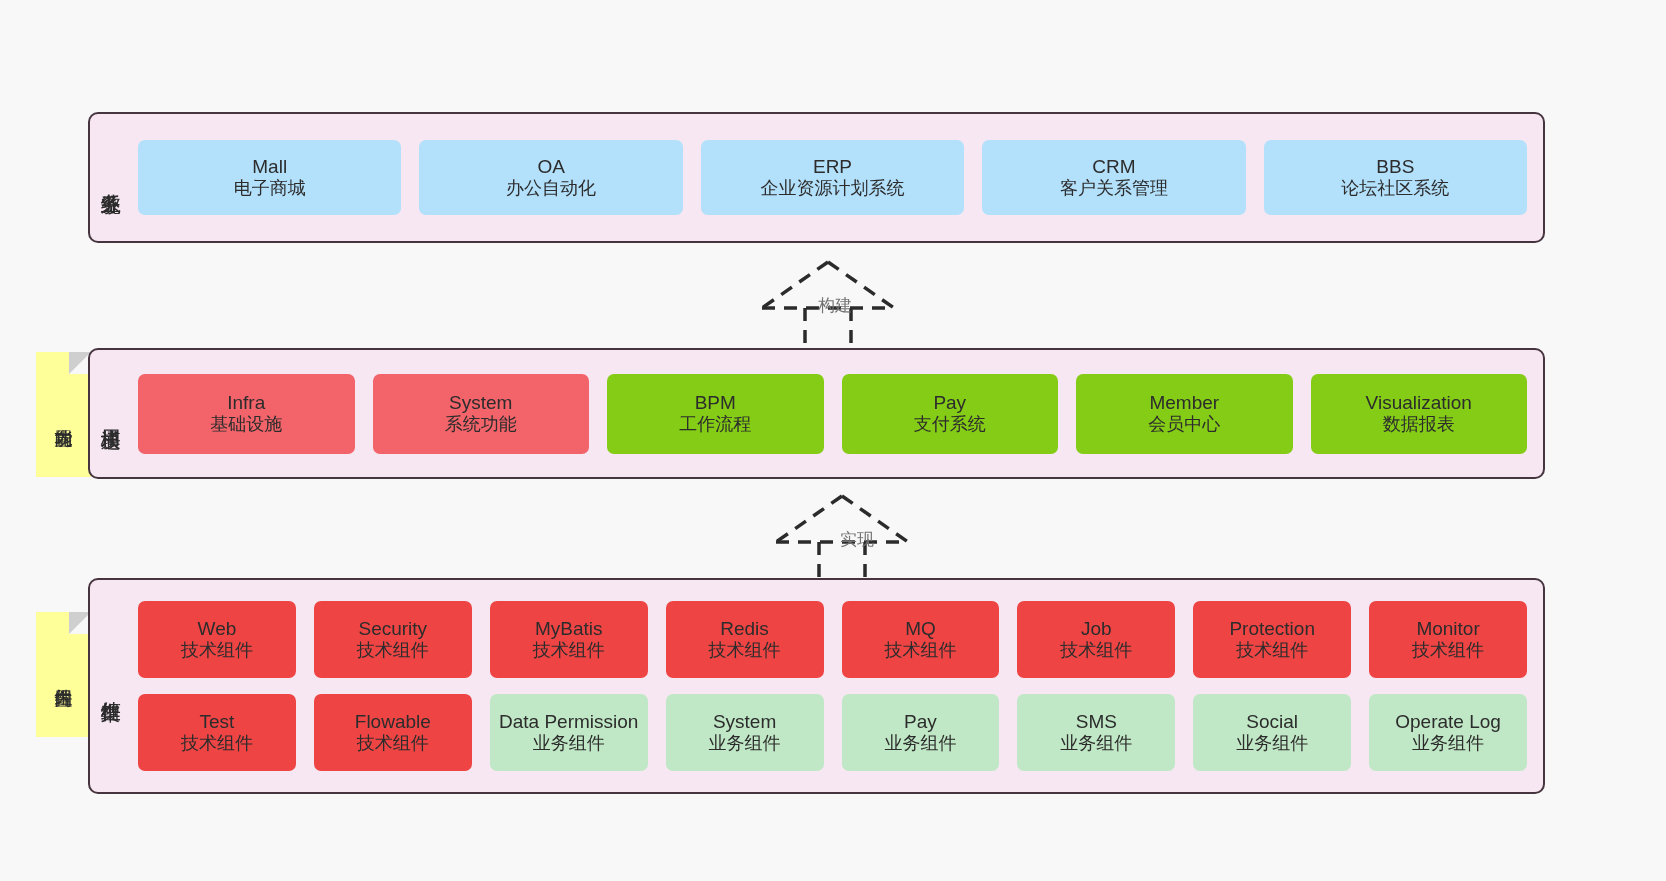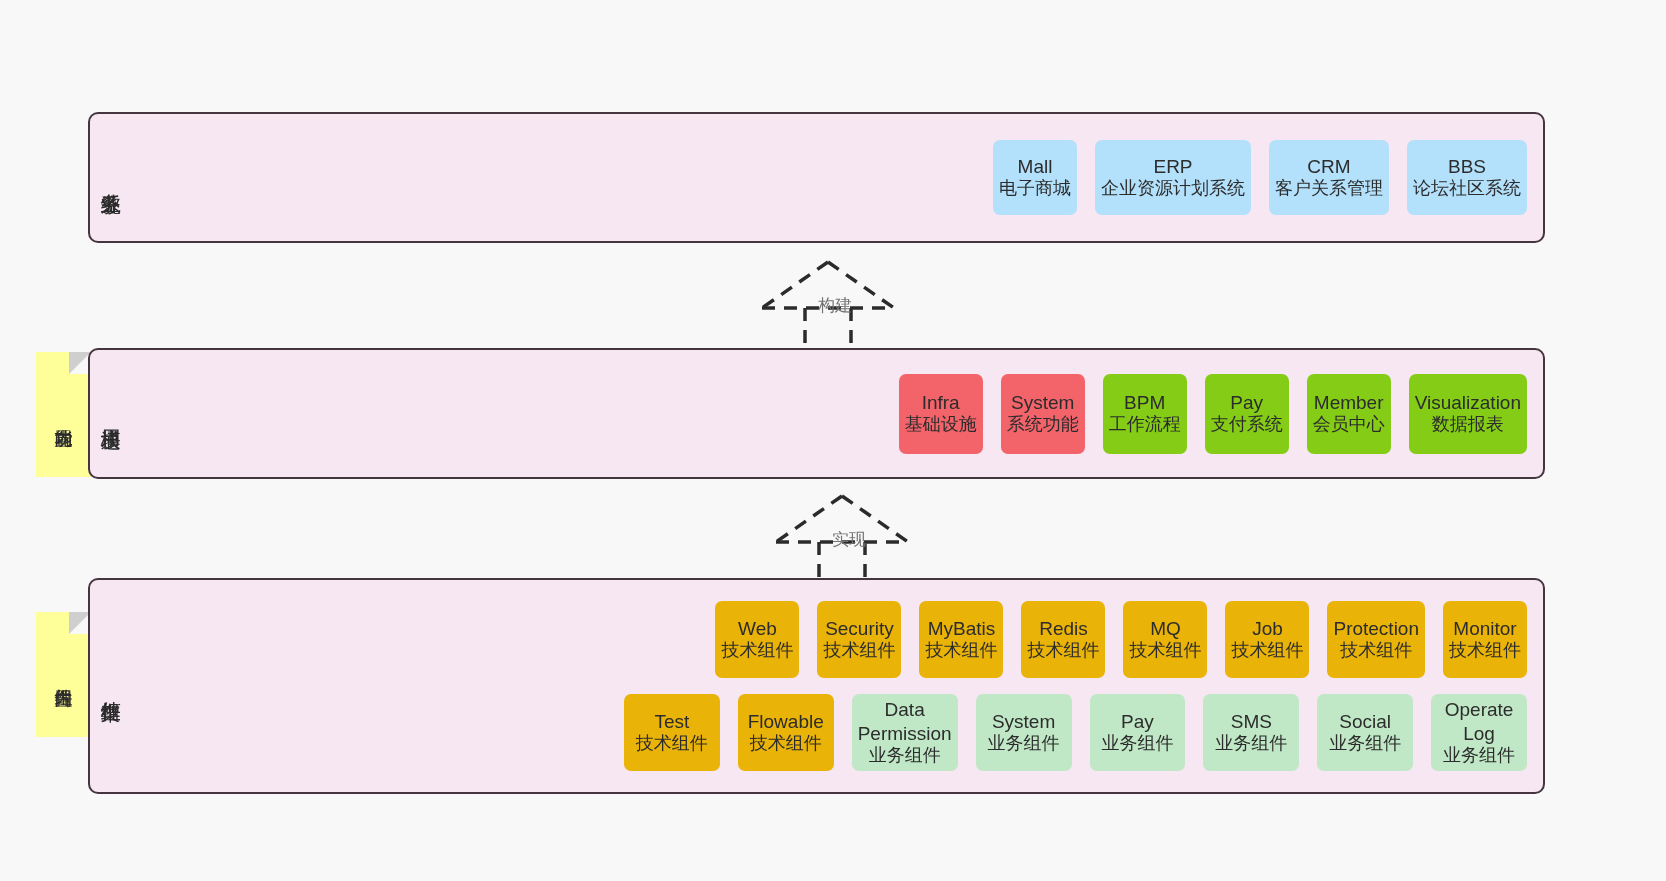--- a/index.html
+++ b/index.html
@@ -52,21 +52,20 @@
     user-select: none;
   }
 
   .layer-body {
     flex: 1 1 auto;
     display: flex;
     flex-direction: column;
     justify-content: center;
     gap: 16px;
     padding: 0 16px 0 6px;
-    align-items: flex-end;
   }
 
   .row {
     display: flex;
     flex-direction: row;
     gap: 18px;
   }
 
   
   .node {
@@ -87,21 +86,21 @@
     white-space: normal;
   }
   .node .cn {
     font-size: 18px;
     white-space: nowrap;
   }
 
   .c-blue        { background: #b3e0fb; }
   .c-red         { background: #f2636a; }
   .c-pink        { background: #84cc16; }
-  .c-green       { background: #eab308; }
+  .c-green       { background: #ef4444; }
   .c-lightgreen  { background: #c0e8c6; }
 
   
   #layer-business  { left: 88px;  top: 112px; width: 1457px; height: 131px; }
   #layer-business .node { height: 75px; }
 
   #layer-modules   { left: 88px;  top: 348px; width: 1457px; height: 131px; }
   #layer-modules .node { height: 80px; }
 
   #layer-framework { left: 88px;  top: 578px; width: 1457px; height: 216px; }
@@ -146,34 +145,38 @@
     position: absolute;
     font-size: 17px;
     color: #737373;
     background: transparent;
     white-space: nowrap;
     user-select: none;
   }
   #arrow-build      { left: 758px; top: 258px; width: 140px; height: 86px; }
   #arrow-build .arrow-label  { left: 60px; top: 36px; }
   #arrow-implement  { left: 772px; top: 492px; width: 140px; height: 86px; }
-  #arrow-implement .arrow-label { left: 60px; top: 36px; }
+  #arrow-implement .arrow-label { left: 68px; top: 36px; }
 </style>
 </head>
 <body>
 
 <div id="canvas">
 
   <div class="layer" id="layer-business">
     <div class="layer-title">业务系统</div>
     <div class="layer-body">
       <div class="row">
         <div class="node c-blue">
           <span class="en">Mall</span>
           <span class="cn">电子商城</span>
+        </div>
+        <div class="node c-blue">
+          <span class="en">OA</span>
+          <span class="cn">办公自动化</span>
         </div>
         <div class="node c-blue">
           <span class="en">ERP</span>
           <span class="cn">企业资源计划系统</span>
         </div>
         <div class="node c-blue">
           <span class="en">CRM</span>
           <span class="cn">客户关系管理</span>
         </div>
         <div class="node c-blue">

